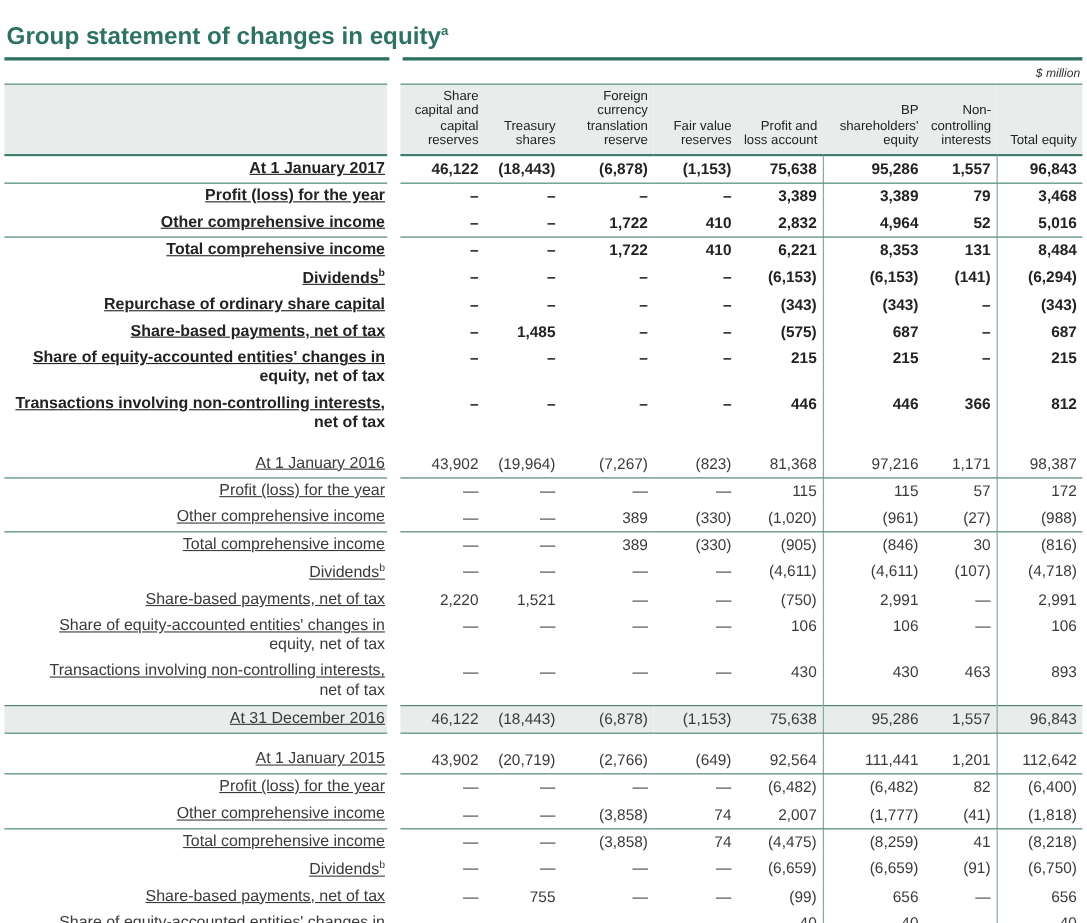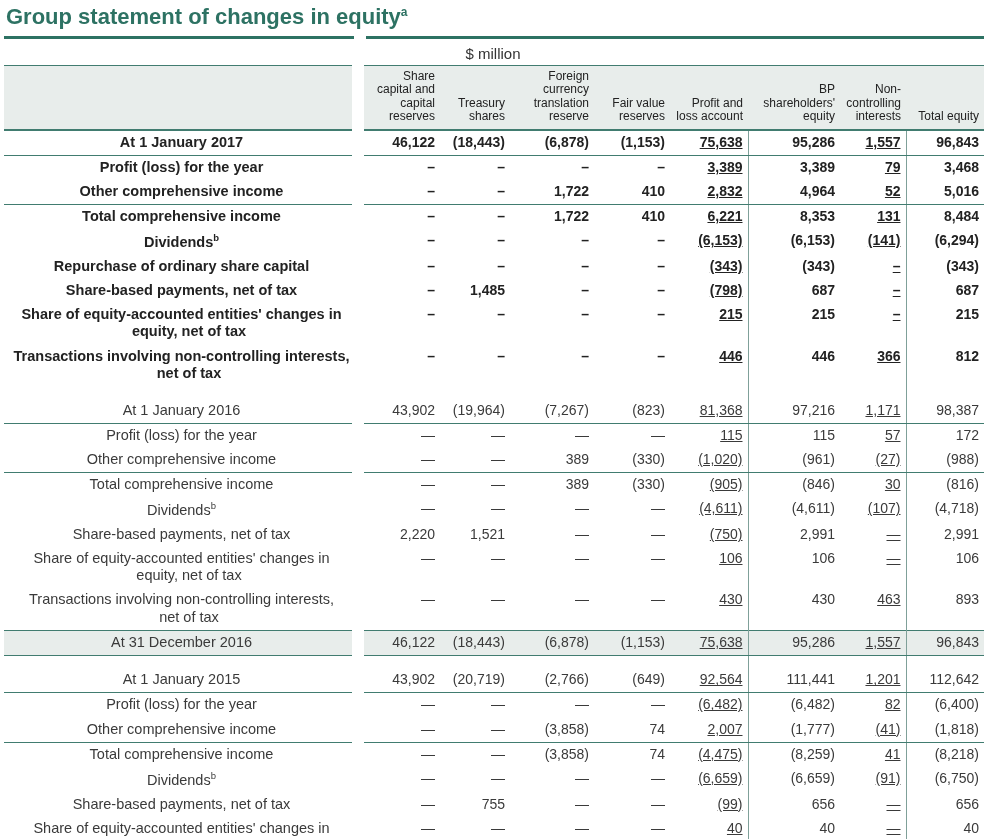--- a/index.html
+++ b/index.html
@@ -12,36 +12,37 @@
   }
   *{box-sizing:border-box;}
   html,body{margin:0;padding:0;background:#ffffff;}
   body{
     width:988px;
     font-family:"Liberation Sans", sans-serif;
     color:var(--text);
     padding:2px 4px 0 4px;
   }
   .page-title{
-    margin:2px 0 6px 2px;
+    margin:18px 0 6px 2px;
     font-size:22px;
     font-weight:bold;
     color:var(--accent);
     letter-spacing:0;
   }
   .page-title sup{font-size:12px;font-weight:bold;}
   .title-rule{display:flex;height:3px;margin:0 0 4px 0;}
   .title-rule .seg-left{width:350px;background:var(--accent);}
   .title-rule .seg-gap{width:12px;background:transparent;}
   .title-rule .seg-right{flex:1;background:var(--accent);}
   .unit-label{
-    text-align:center;
-    font-size:15px;
+    text-align:right;
+    font-size:11px;
     color:#333;
     padding:2px 2px 3px 0;
+    font-style:italic;
   }
   table.equity{
     width:980px;
     border-collapse:collapse;
     table-layout:fixed;
   }
   
   th{
     background:var(--shade);
     border-top:1px solid var(--rule);
@@ -61,28 +62,29 @@
   }
   td{
     font-size:14px;
     color:var(--numtext);
     padding:3px 5px 4px 1px;
     text-align:right;
     vertical-align:top;
     line-height:1.18;
   }
   td.label-col{
-    text-align:center;
+    text-align:right;
     font-size:14.5px;
     padding-left:9px;
     padding-right:2px;
+    text-decoration:underline;
   }
   td.label-col sup{font-size:9.5px;}
   td.label-col .indent{display:inline-block;padding-left:15px;}
-  .vline{border-right:1px solid var(--divider);text-decoration:underline;}
+  .vline{border-right:1px solid var(--divider);}
   tr.open td{border-bottom:1px solid var(--rule);}
   tr.rule td{border-bottom:1px solid var(--rule);}
   tr.close td, tr.close-last td{
     background:var(--shade);
     border-top:1px solid var(--rule);
     border-bottom:1px solid var(--rule);
   }
   tr.bold td{font-weight:bold;color:#222;}
   tr.gap td{padding:0;height:13px;border:0;}
   tr.gap td.vline{border-right:1px solid var(--divider);}
@@ -200,21 +202,21 @@
         <td class="num vline">–</td>
         <td class="num">(343)</td>
       </tr>
       <tr class="body bold">
         <td class="label-col">Share-based payments, net of tax</td>
         <td class="spacer"></td>
         <td class="num">–</td>
         <td class="num">1,485</td>
         <td class="num">–</td>
         <td class="num">–</td>
-        <td class="num vline">(798)</td>
+        <td class="num vline">(575)</td>
         <td class="num">687</td>
         <td class="num vline">–</td>
         <td class="num">687</td>
       </tr>
       <tr class="body bold">
         <td class="label-col">Share of equity-accounted entities' changes in<br><span class="indent">equity, net of tax</span></td>
         <td class="spacer"></td>
         <td class="num">–</td>
         <td class="num">–</td>
         <td class="num">–</td>

